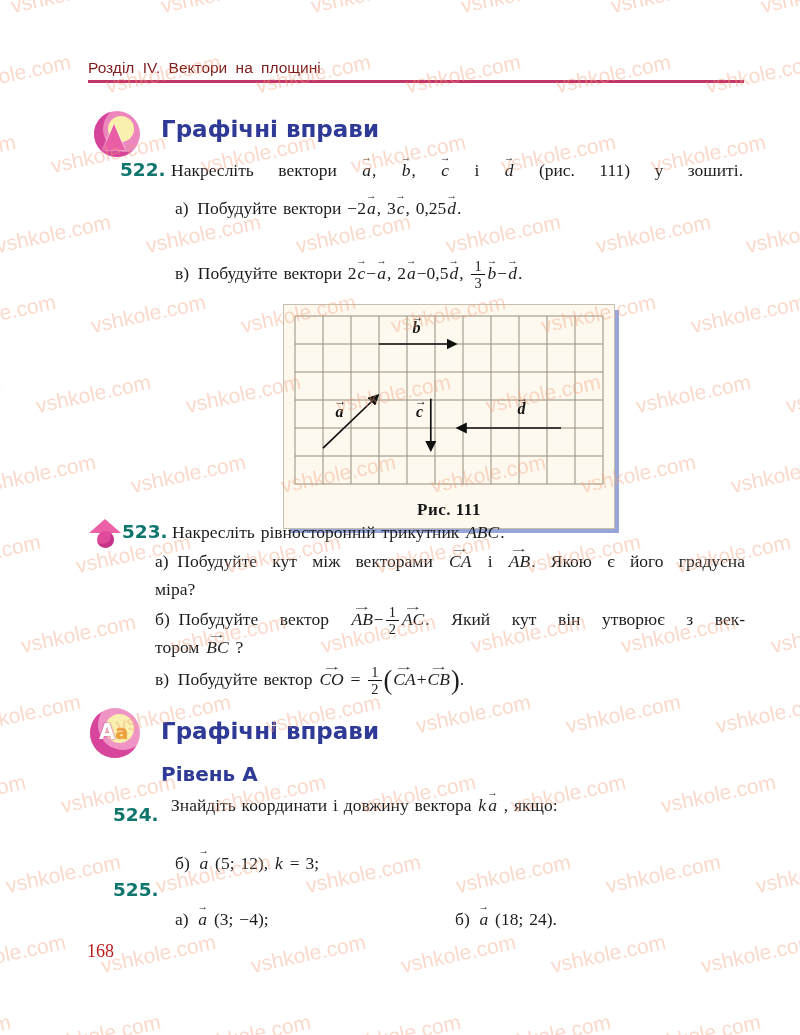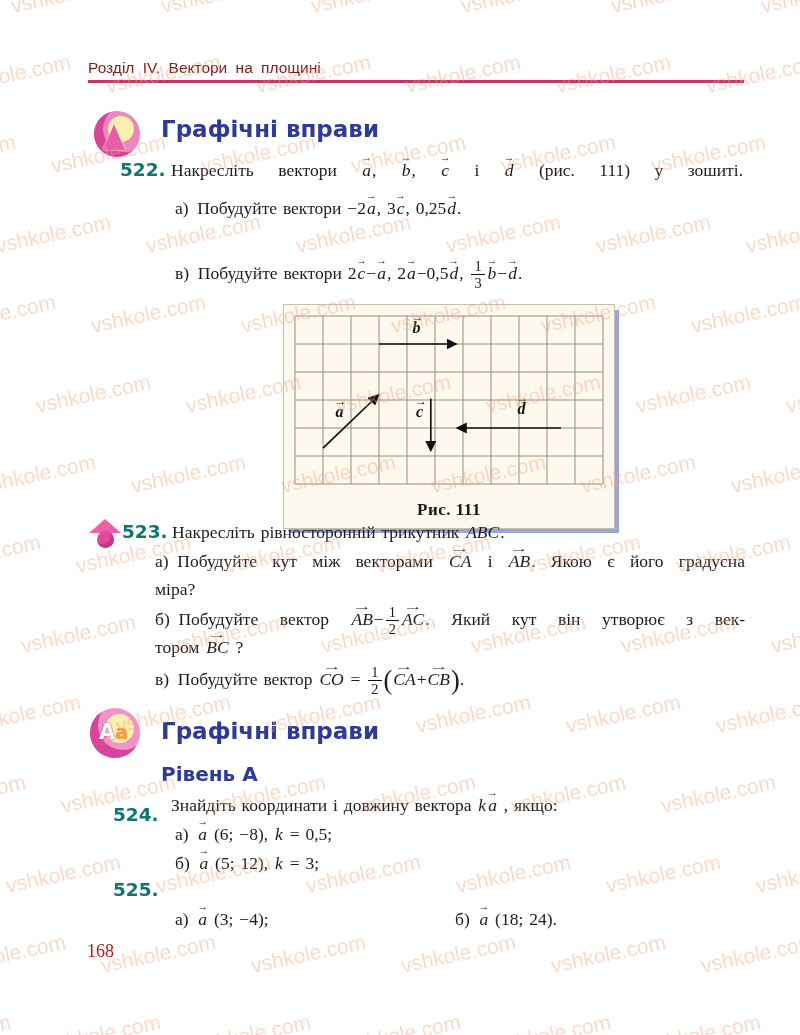--- a/index.html
+++ b/index.html
@@ -125,21 +125,20 @@
     <div class="icon-aa">
       <div class="aa-circle"></div>
       <div class="aa-inner"></div>
       <div class="aa-text"><span class="aa-A">А</span><span class="aa-a">а</span></div>
     </div>
     <h2 class="sec-title" style="left:161px;top:718px;">Графічні вправи</h2>
     <div class="level" style="left:161px;top:762px;">Рівень А</div>
 
     <div class="pnum" style="left:113px;top:804px;">524.</div>
     <div class="line" style="left:171px;top:794px;">Знайдіть координати і довжину вектора <span class="mi">k</span><span class="vec">a</span> , якщо:</div>
-    <div class="line" style="left:175px;top:823px;">а) <span class="vec">a</span> (6; −8), <span class="mi">k</span> = 0,5;</div>
     <div class="line" style="left:175px;top:852px;">б) <span class="vec">a</span> (5; 12), <span class="mi">k</span> = 3;</div>
 
     <div class="pnum" style="left:113px;top:879px;">525.</div>
     <div class="line" style="left:175px;top:908px;">а) <span class="vec">a</span> (3; −4);</div>
     <div class="line" style="left:455px;top:908px;">б) <span class="vec">a</span> (18; 24).</div>
 
     <div class="pagenum">168</div>
   </div>
 
   <div class="wm-layer">

